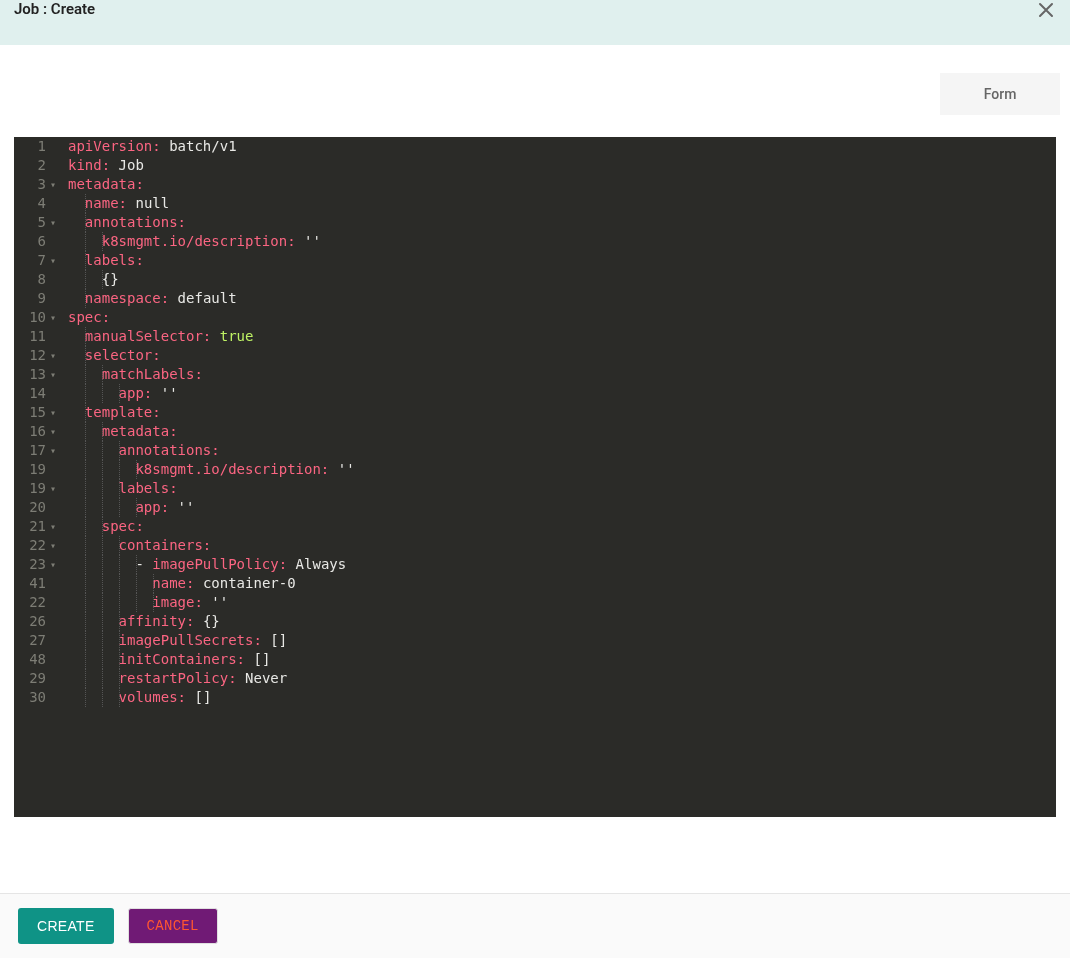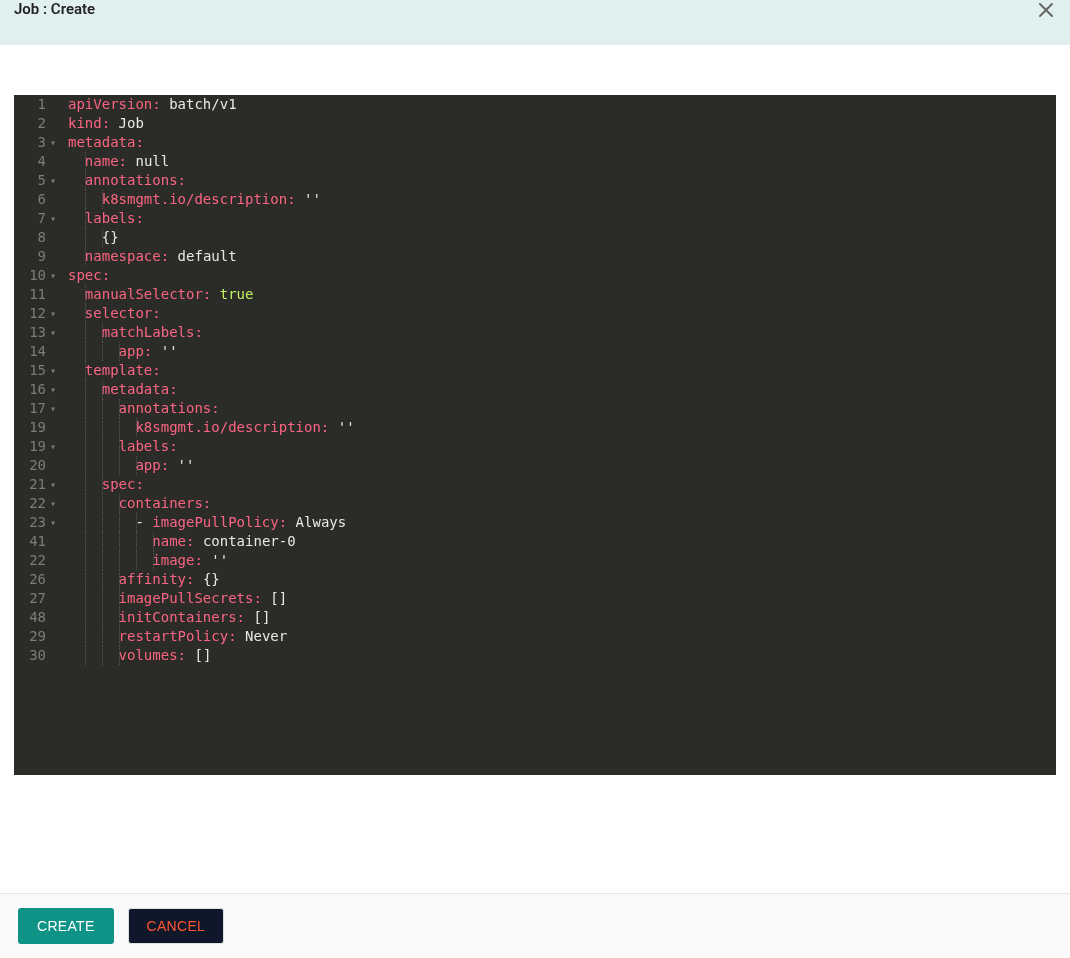--- a/index.html
+++ b/index.html
@@ -139,39 +139,41 @@
     align-items: center;
     justify-content: center;
     border: 1px solid transparent;
   }
   .btn-primary {
     background: #0f9386;
     color: #fff;
     letter-spacing: 0.3px;
   }
   .btn-secondary {
-    background: #0f172a;
+    background: #701a75;
     color: #ff5630;
     border: 1px solid #e0e0e0;
     letter-spacing: 0.3px;
+    font-family: Liberation Mono, monospace;
   }
 </style>
 </head>
 <body>
 
 <div class="header">
   <div class="header-title">Job : Create</div>
   <div class="close-icon">
     <svg viewBox="0 0 20 20" width="20" height="20">
         <path d="M4 4 L16 16 M16 4 L4 16" stroke="#666" stroke-width="2" fill="none" stroke-linecap="round"></path>
       </svg>
   </div>
 </div>
 
 <div class="tabs-container">
+  <div class="tab tab-form">Form</div>
 </div>
 
 <div class="editor-wrap">
   <div class="editor">
     <div class="gutter" id="gutter">
         <div class="gutter-line">1</div>
         <div class="gutter-line">2</div>
         <div class="gutter-line">3<span class="fold-marker">▾</span></div>
         <div class="gutter-line">4</div>
         <div class="gutter-line">5<span class="fold-marker">▾</span></div>

